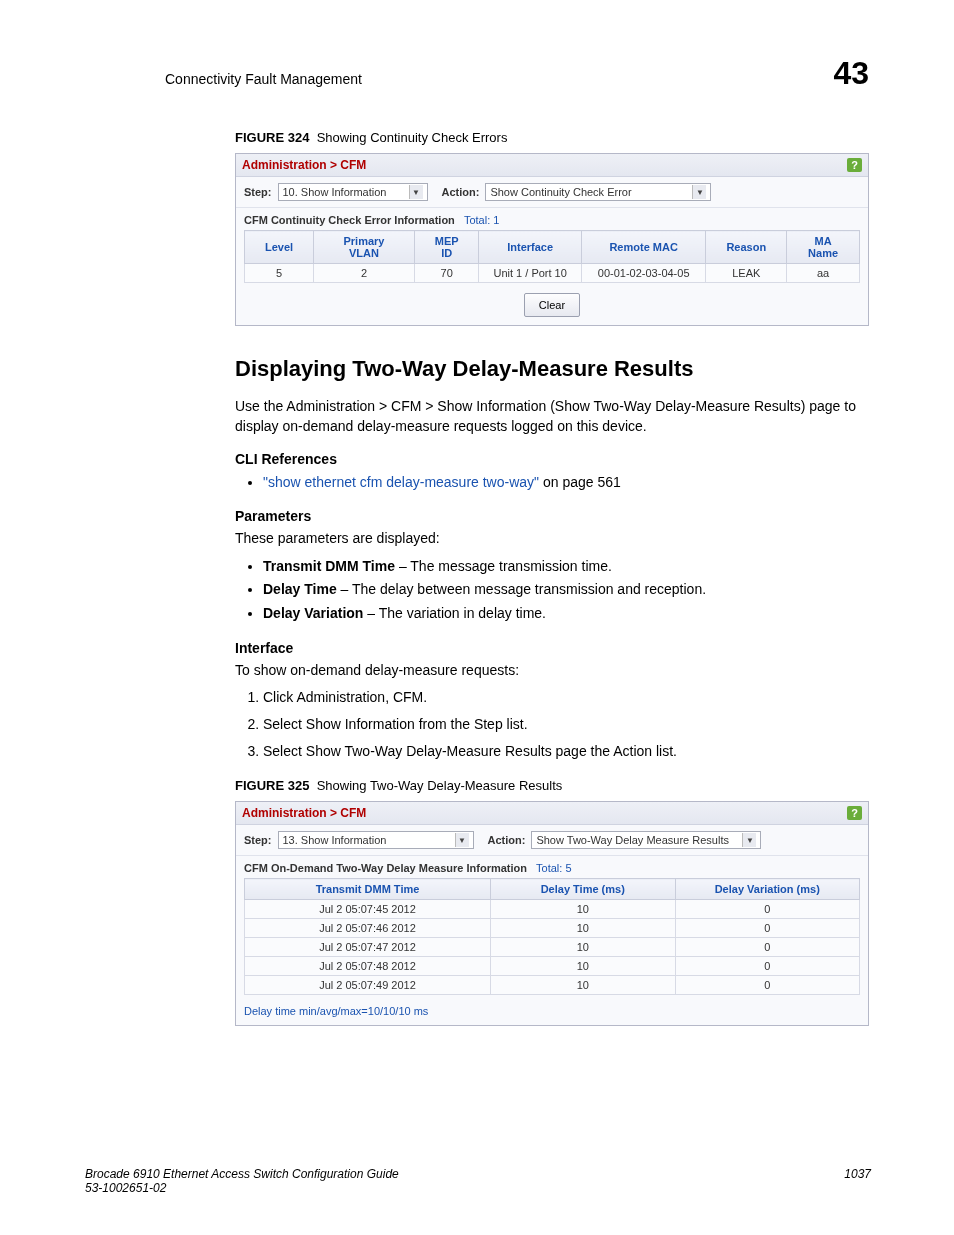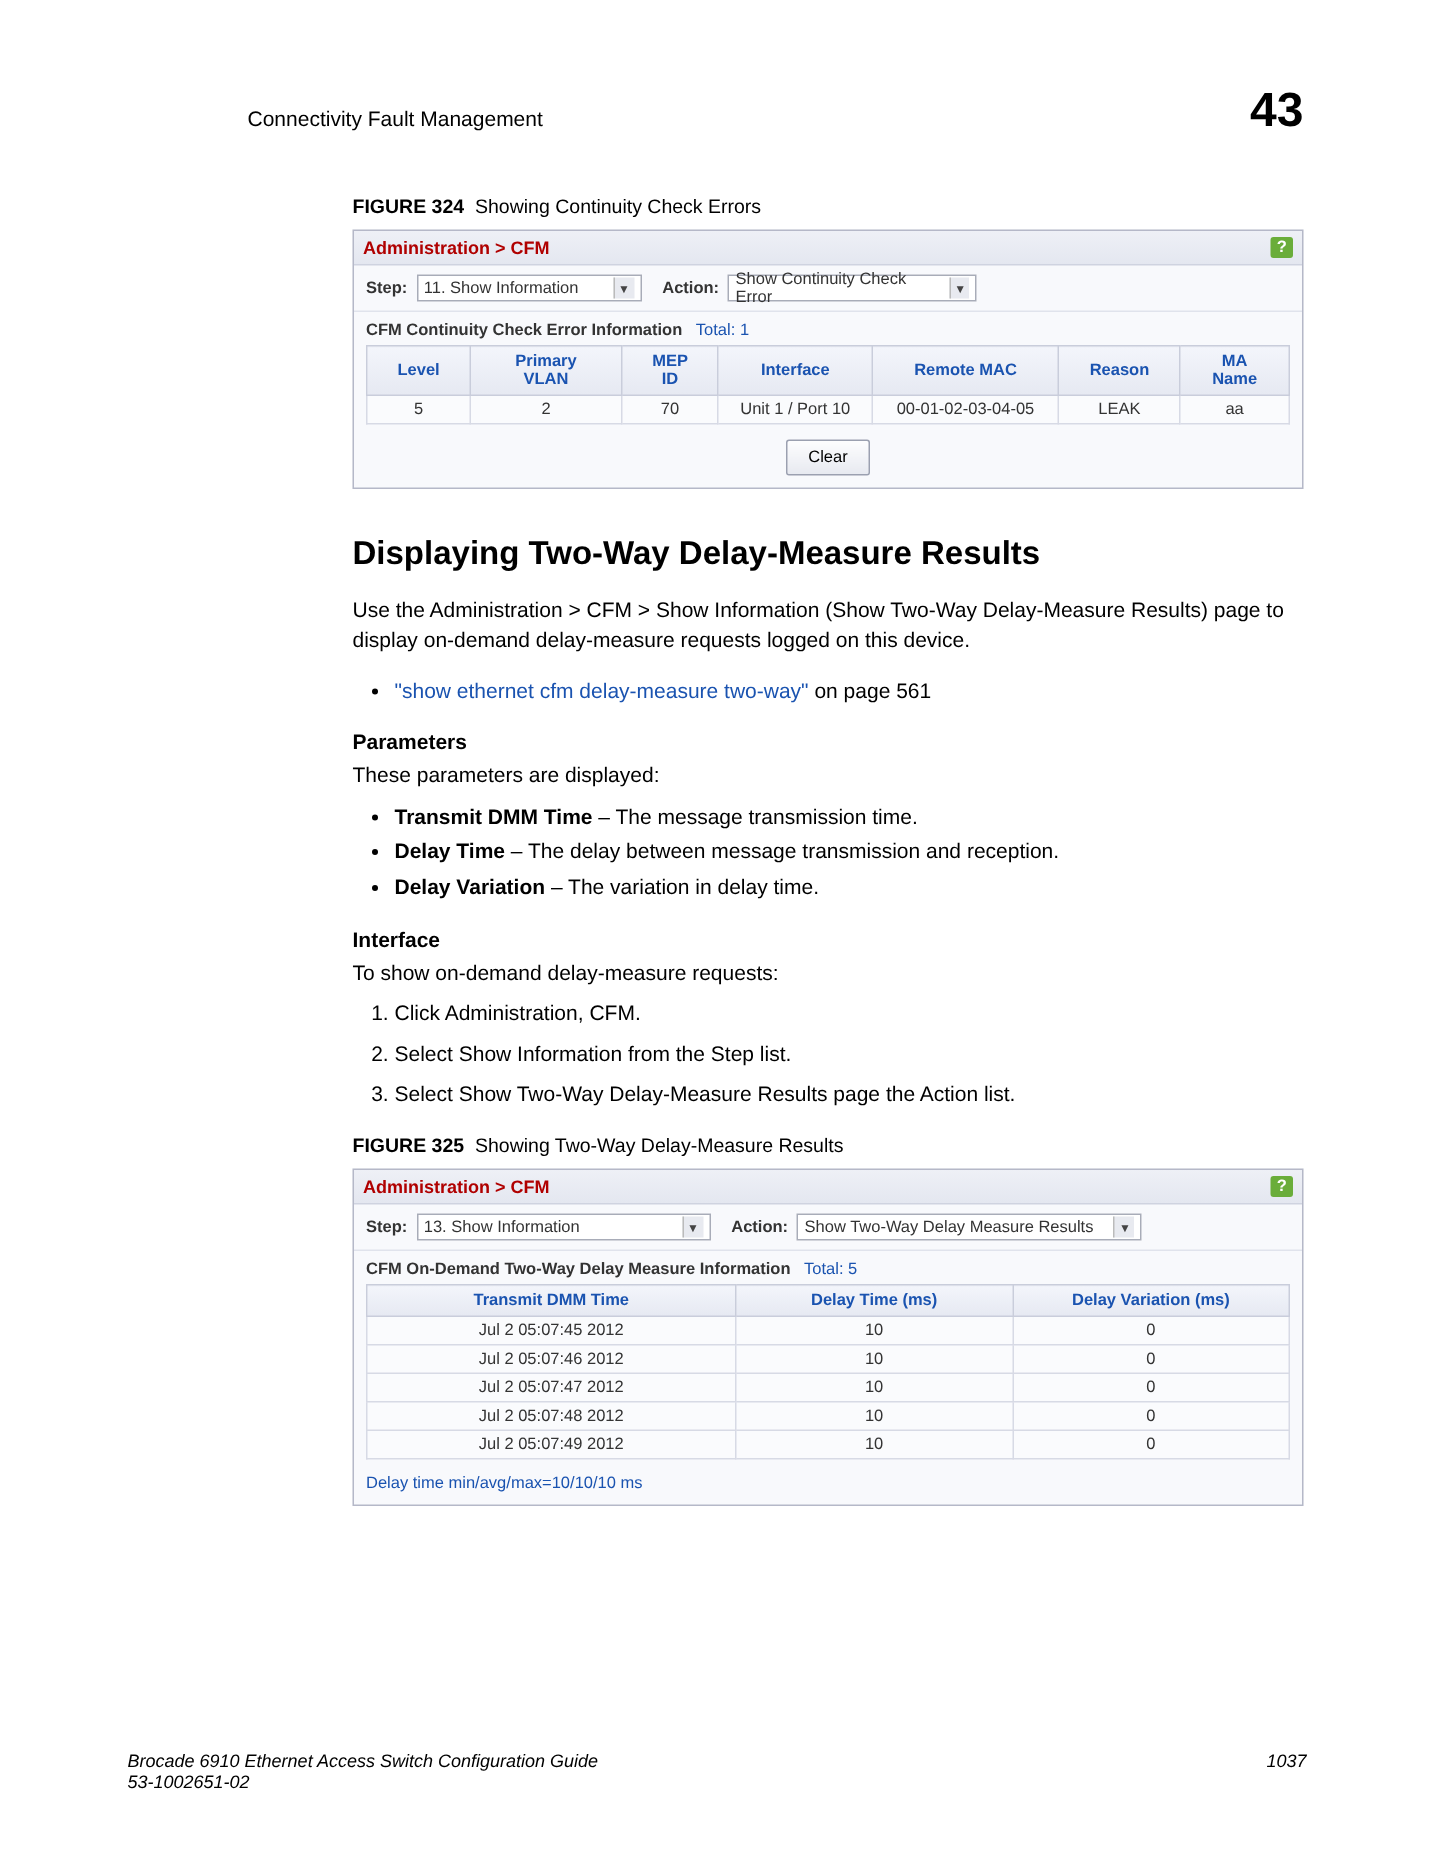--- a/index.html
+++ b/index.html
@@ -141,25 +141,25 @@
     </p>
 
     <div class="ui-panel">
       <div class="ui-titlebar">
         <span>Administration &gt; CFM</span>
         <span class="help-icon">?</span>
       </div>
       <div class="ui-toolbar">
         <label>Step:</label>
         <div class="ui-select" style="width:150px">
-          <span>11. Show Information</span>
+          <span>10. Show Information</span>
             <span class="arrow">▼</span>
         </div>
         <label style="margin-left:8px">Action:</label>
-        <div class="ui-select" style="width:166px">
+        <div class="ui-select" style="width:226px">
           <span>Show Continuity Check Error</span>
             <span class="arrow">▼</span>
         </div>
       </div>
       <div class="tbl-head-note">
         <span>CFM Continuity Check Error Information</span>
         <span class="total">Total: 1</span>
       </div>
       <table class="grid">
         <tbody>
@@ -184,20 +184,21 @@
       </tbody>
         </table>
       <div class="btn-row">
         <button class="btn">Clear</button>
       </div>
     </div>
 
     <h2 class="sec">Displaying Two-Way Delay-Measure Results</h2>
     <p class="body">Use the Administration &gt; CFM &gt; Show Information (Show Two-Way Delay-Measure Results) page to display on-demand delay-measure requests logged on this device.</p>
 
+    <p class="sub-h">CLI References</p>
     <ul class="bul">
       <li>
         <a class="link">"show ethernet cfm delay-measure two-way"</a><span> on page 561</span>
       </li>
     </ul>
 
     <p class="sub-h">Parameters</p>
     <p class="body" style="margin-bottom:6px">These parameters are displayed:</p>
     <ul class="bul">
       <li><span class="lead">Transmit DMM Time</span><span> – The message transmission time.</span></li>

